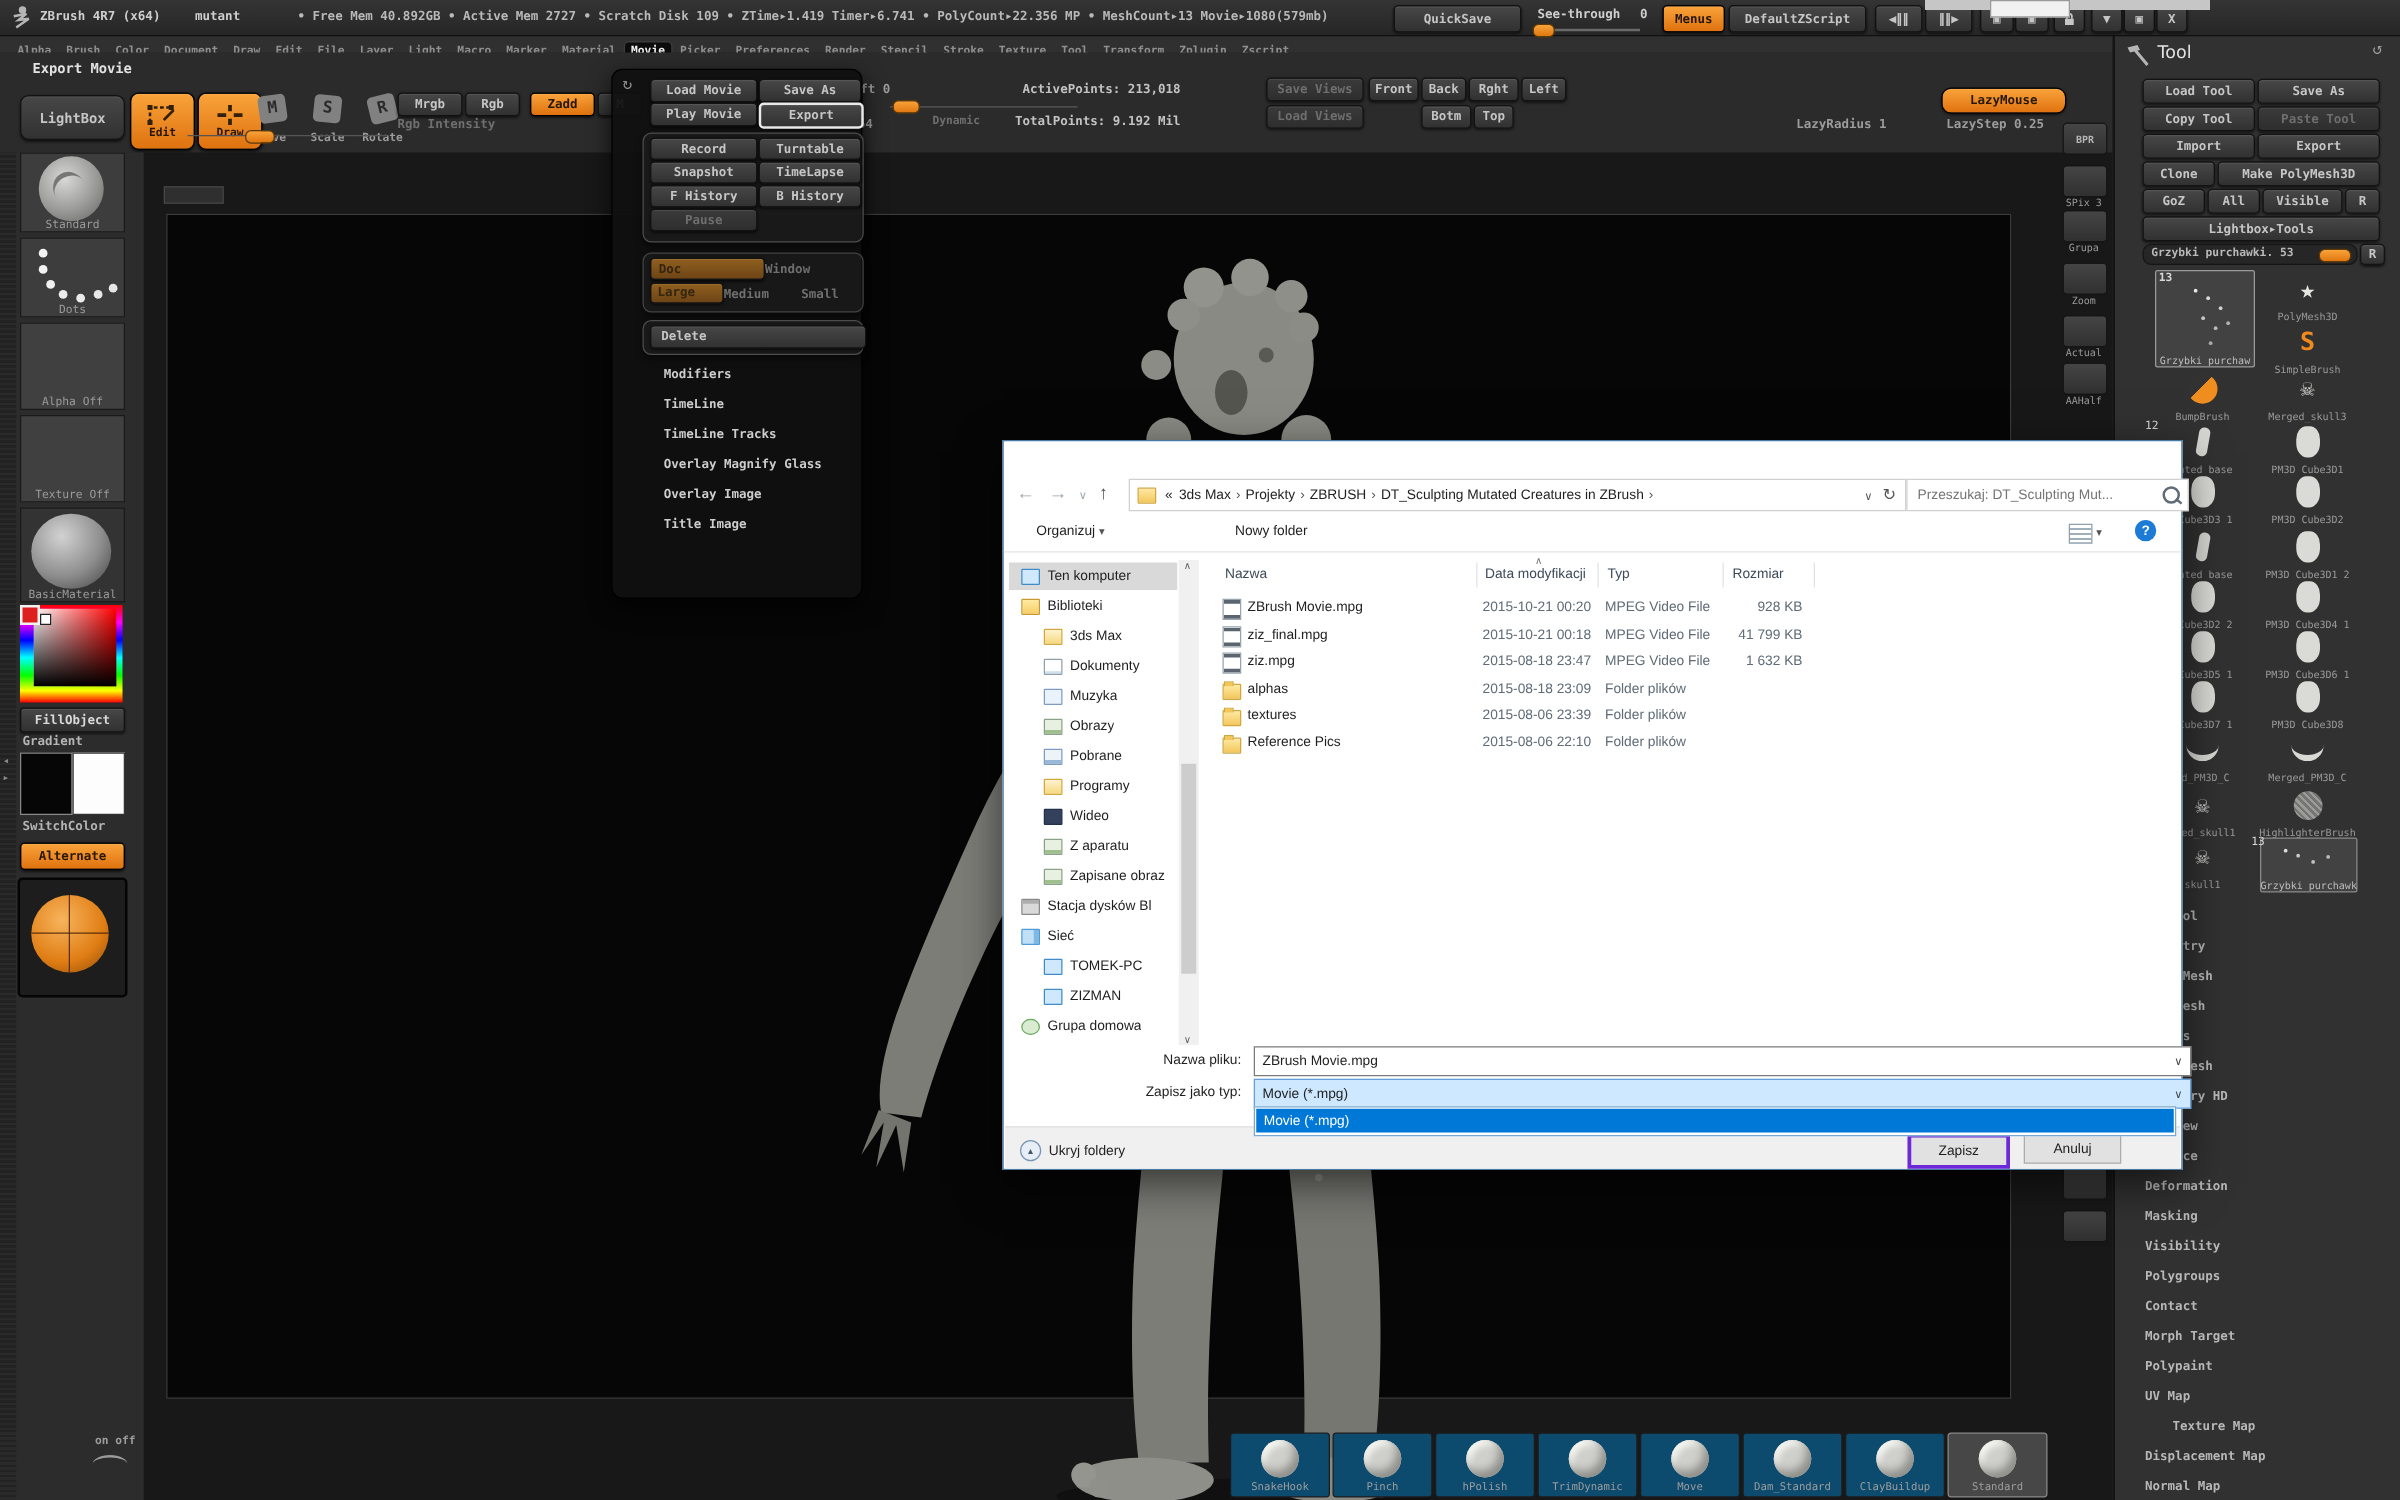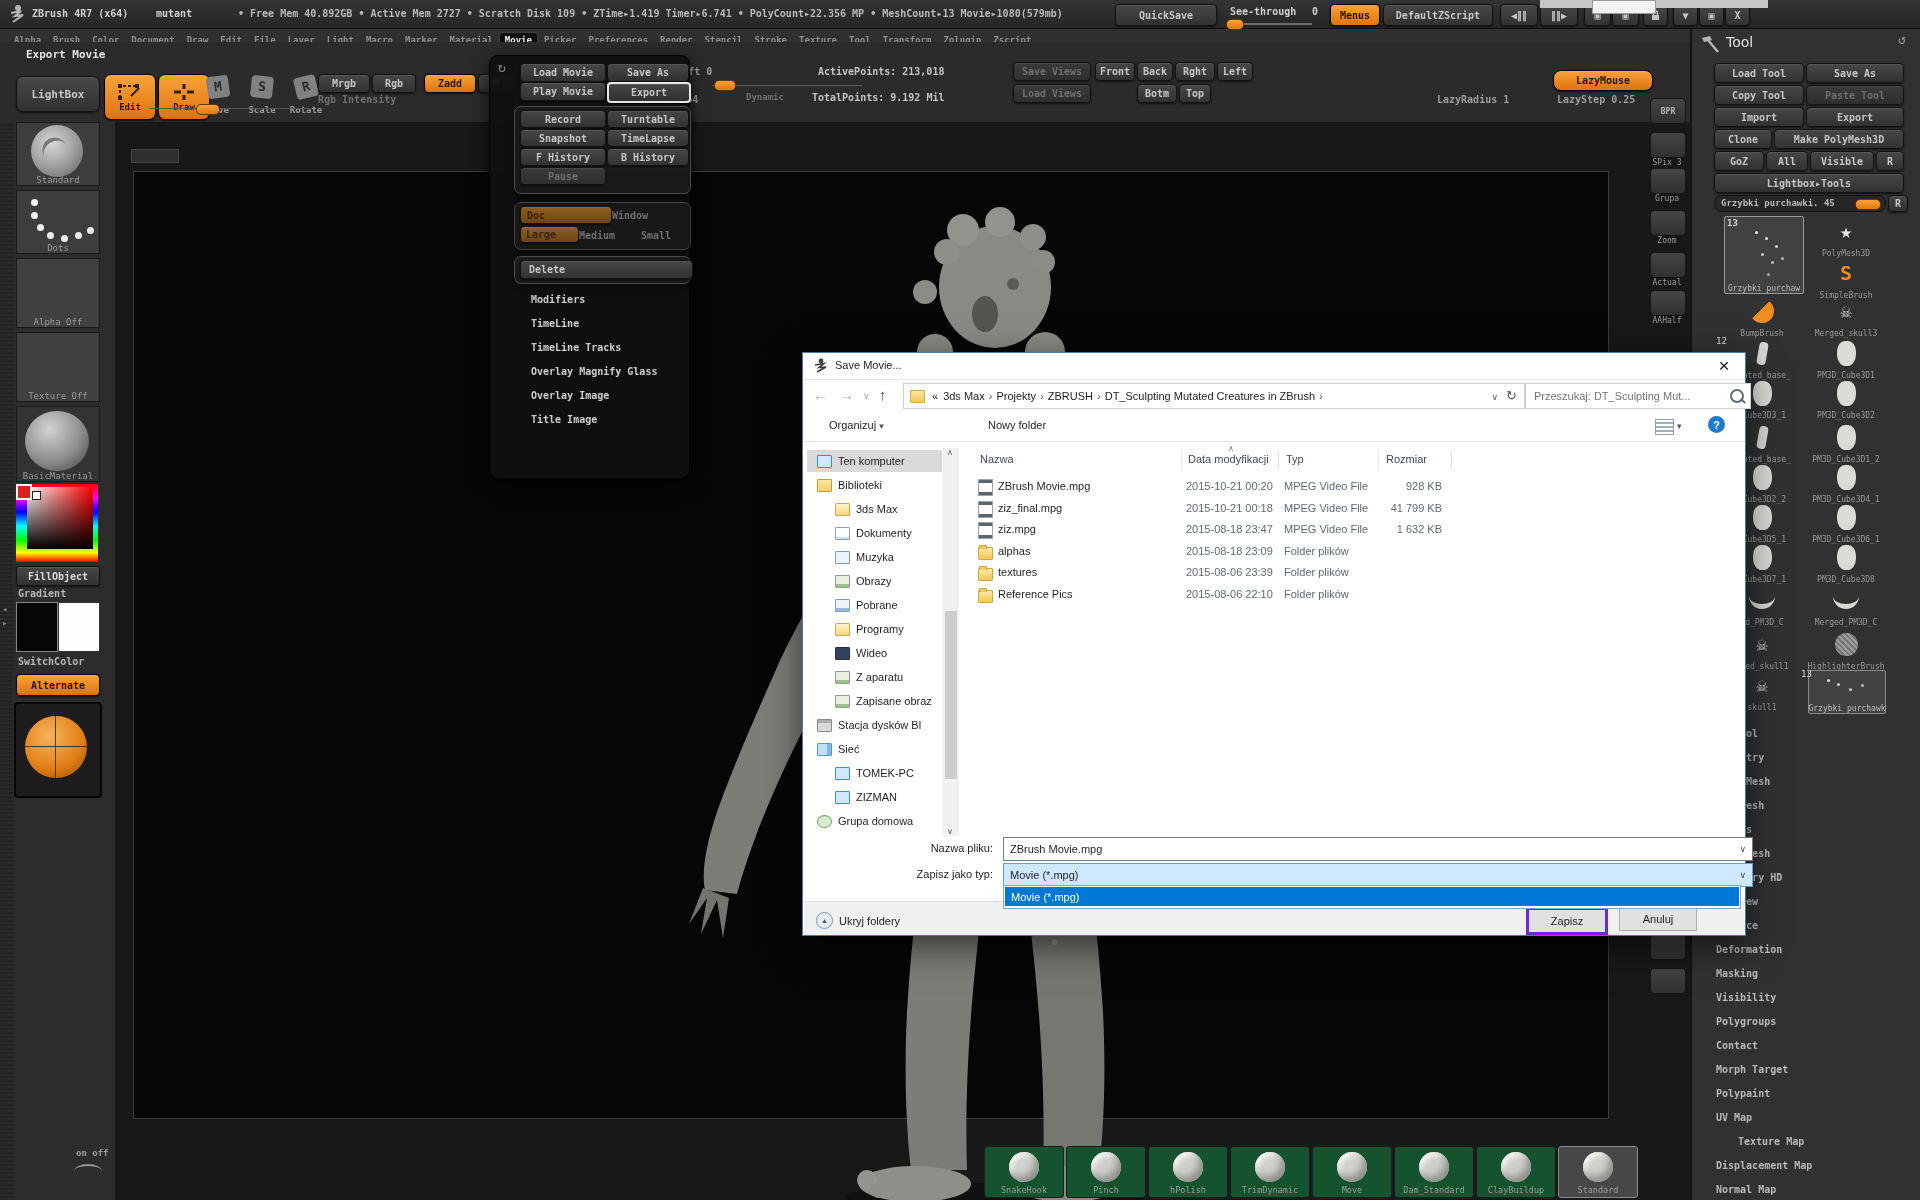--- a/index.html
+++ b/index.html
@@ -31,21 +31,21 @@
   .ti-star{color:#e6e6e4;font-size:20px;}
   .ti-s{color:#f08a1d;font:bold 20px "DejaVu Sans Mono",monospace;}
   .ti-ball{width:24px;height:24px;border-radius:50%;background:linear-gradient(135deg,#323232 45%,#ef8d1f 46%);}
   .ti-skull{color:#d3d3d0;font-size:19px;}
   .ti-figure{width:9px;height:23px;background:#d6d6d2;border-radius:4px;transform:rotate(10deg);}
   .ti-cube{width:19px;height:25px;background:#dadad6;border-radius:42% 42% 46% 46%;}
   .ti-jaw{width:26px;height:13px;border-bottom:5px solid #d8d8d4;border-radius:0 0 15px 15px;}
   .ti-hbrush{width:23px;height:23px;border-radius:50%;
     background:repeating-linear-gradient(45deg,#9b9b99 0 2px,#757573 2px 4px);}
   .sec-item{position:absolute;left:24px;color:#b8b8b8;font:bold 10px "DejaVu Sans Mono",monospace;white-space:nowrap;}
-  .tray-cell{position:absolute;top:0;width:78px;height:50px;background:#14532d;border:1px solid #1c1c1c;border-radius:3px;}
+  .tray-cell{position:absolute;top:0;width:78px;height:50px;background:#0c4a6e;border:1px solid #1c1c1c;border-radius:3px;}
   .tray-cell.on{background:#474747;border:1px solid #8a8a8a;}
   .tray-ball{position:absolute;left:24px;top:5px;width:30px;height:30px;border-radius:50%;background:#cfcfcb;
     box-shadow:inset -4px -5px 7px #8f8f8b,inset 3px 4px 5px #f5f5f1;}
   .tray-lb{position:absolute;left:-4px;right:-4px;bottom:2px;text-align:center;font:8.5px "DejaVu Sans Mono",monospace;color:#9c9c9c;white-space:nowrap;overflow:hidden;}
   .shelfbox{position:absolute;left:1650px;width:34px;height:24px;background:linear-gradient(#454545,#303030);
     border:1px solid #141414;border-radius:4px;color:#b5b5b5;font:bold 8px "DejaVu Sans Mono",monospace;
     display:flex;align-items:center;justify-content:center;}
   .shelflb{position:absolute;left:1642px;width:50px;text-align:center;color:#9a9a9a;font:8px "DejaVu Sans Mono",monospace;}
   
   .dlg{position:absolute;left:802px;top:352px;width:942px;height:582px;background:#fff;
@@ -328,21 +328,21 @@
   <div class="zbtn" style="left:22px;top:79px;width:88px;height:18px;">Import</div>
   <div class="zbtn" style="left:114px;top:79px;width:96px;height:18px;">Export</div>
   <div class="zbtn" style="left:22px;top:101px;width:56px;height:18px;">Clone</div>
   <div class="zbtn" style="left:82px;top:101px;width:128px;height:18px;">Make PolyMesh3D</div>
   <div class="zbtn" style="left:22px;top:123px;width:48px;height:18px;">GoZ</div>
   <div class="zbtn" style="left:74px;top:123px;width:40px;height:18px;">All</div>
   <div class="zbtn" style="left:118px;top:123px;width:62px;height:18px;">Visible</div>
   <div class="zbtn" style="left:184px;top:123px;width:26px;height:18px;">R</div>
   <div class="zbtn" style="left:22px;top:145px;width:188px;height:18px;">Lightbox▸Tools</div>
   <div class="abs" style="left:22px;top:167px;width:170px;height:15px;background:#262626;border-radius:7px;border:1px solid #151515;">
-    <span class="zlabel" style="left:6px;top:2px;font-size:9px;color:#b9b9b9;">Grzybki purchawki. 45</span>
+    <span class="zlabel" style="left:6px;top:2px;font-size:9px;color:#b9b9b9;">Grzybki purchawki. 53</span>
     <div class="orange-pill" style="left:140px;top:3px;width:24px;height:9px;"></div>
   </div>
   <div class="zbtn" style="left:196px;top:167px;width:18px;height:15px;">R</div>
 
   <div class="abs" style="left:32px;top:188px;width:78px;height:76px;background:#424242;border:1px solid #9a9a9a;border-radius:2px;">
     <span class="zlabel" style="left:2px;top:1px;color:#d8d8d8;font-size:9px;">13</span>
     <div style="position:absolute;left:30px;top:14px;width:3px;height:3px;border-radius:50%;background:#e8e8e8;
       box-shadow:10px 6px 0 #ddd,20px 14px 0 #d0d0d0,6px 22px 0 #c8c8c8,16px 30px 0 #bbb,26px 26px 0 #b2b2b2,12px 42px 0 #aaa;"></div>
     <div class="thumb-lb" style="color:#bdbdbd;">Grzybki purchaw</div>
   </div>
@@ -531,28 +531,20 @@
       <div class="tray-ball"></div>
       <div class="tray-lb">ClayBuildup</div>
     </div>
     <div class="tray-cell on" style="left: 574px;">
       <div class="tray-ball"></div>
       <div class="tray-lb">Standard</div>
     </div>
   </div>
 
 <div class="dlg">
-  <div class="abs" style="left:0;top:0;width:100%;height:26px;background:#fff;border-bottom:1px solid #e8e8e8;">
-    <svg class="abs" style="left:10px;top:5px;" width="15" height="16" viewBox="0 0 15 16">
-      <circle cx="8" cy="3" r="2.4" fill="#3a3a3a"></circle>
-        <path d="M2 7 L11 5.5 L6 9.5 L13 9 L4 14" stroke="#3a3a3a" stroke-width="1.6" fill="none"></path>
-    </svg>
-    <span class="abs" style="left:32px;top:6px;">Save Movie...</span>
-    <div class="abs" style="right:2px;top:0;width:38px;height:25px;display:flex;align-items:center;justify-content:center;font-size:19px;color:#222;">×</div>
-  </div>
 
   <span class="abs" style="left:10px;top:33px;color:#9aa7b0;font-size:15px;">←</span>
   <span class="abs" style="left:36px;top:33px;color:#9aa7b0;font-size:15px;">→</span>
   <span class="abs" style="left:60px;top:38px;color:#9aa7b0;font-size:9px;">∨</span>
   <span class="abs" style="left:76px;top:33px;color:#555;font-size:15px;">↑</span>
   <div class="addr-bar" style="left:100px;top:30px;width:614px;height:24px;display:flex;align-items:center;padding-left:6px;">
     <div style="width:13px;height:11px;background:linear-gradient(#ffe9a2,#f2c75c);border:1px solid #d0a83f;border-radius:1px;margin-right:7px;flex:none;"></div>
     <span style="white-space:nowrap;overflow:hidden;"><span style="display: inline; padding-right: 5px; color: rgb(31, 31, 31);">«</span><span style="display: inline; color: rgb(31, 31, 31);">3ds Max</span><span class="crumb-sep" style="display: inline;">›</span><span style="display: inline; color: rgb(31, 31, 31);">Projekty</span><span class="crumb-sep" style="display: inline;">›</span><span style="display: inline; color: rgb(31, 31, 31);">ZBRUSH</span><span class="crumb-sep" style="display: inline;">›</span><span style="display: inline; color: rgb(31, 31, 31);">DT_Sculpting Mutated Creatures in ZBrush</span><span class="crumb-sep" style="display: inline;">›</span></span>
     <span class="abs" style="right:26px;top:8px;color:#555;font-size:9px;">∨</span>
     <span class="abs" style="right:7px;top:4px;color:#555;font-size:13px;">↻</span>

